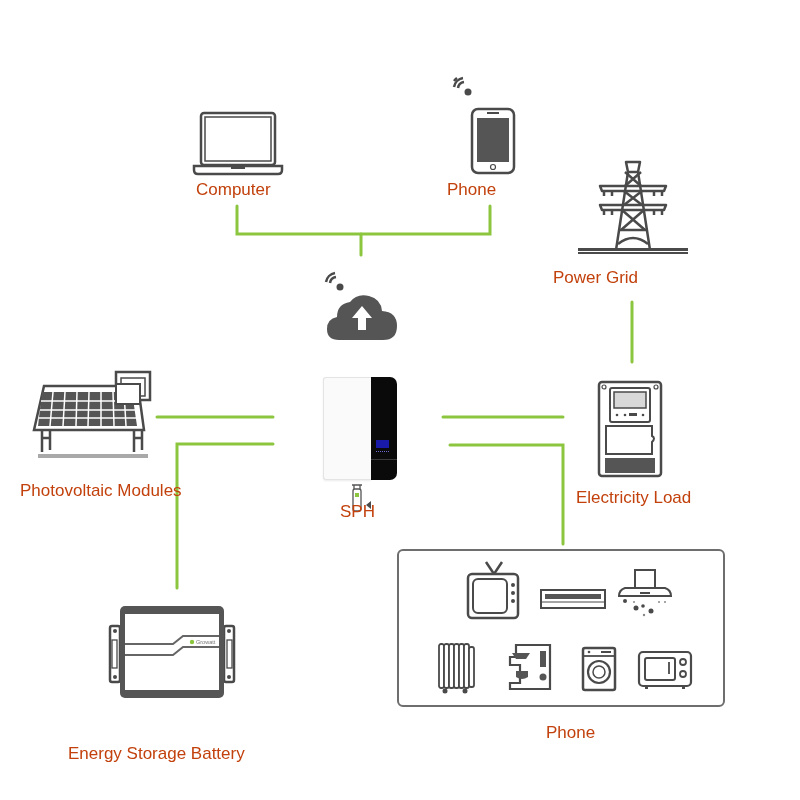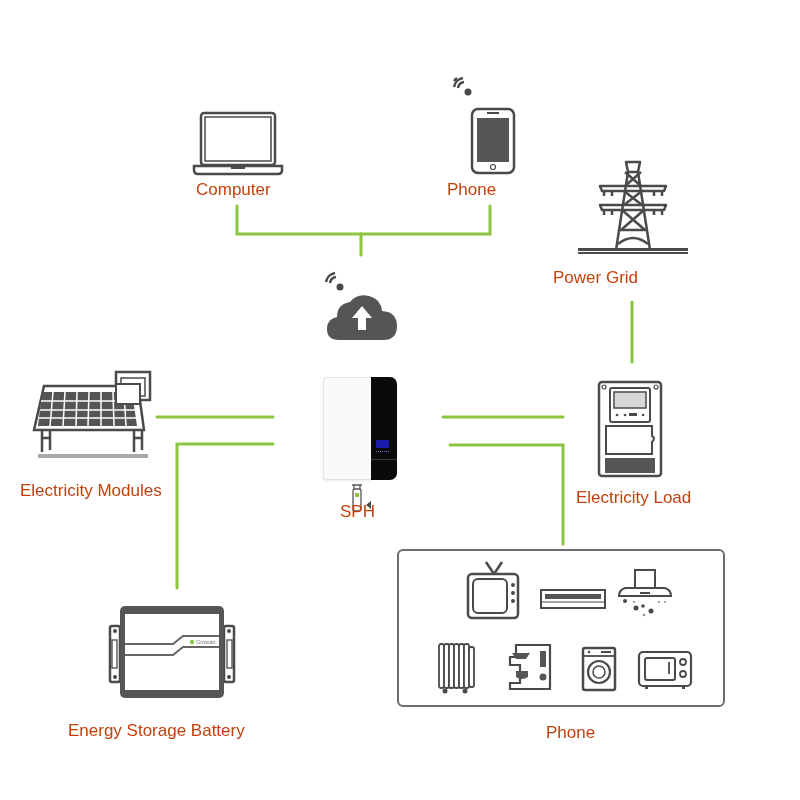--- a/index.html
+++ b/index.html
@@ -103,21 +103,21 @@
     <line x1="85" y1="22" x2="86" y2="56"></line>
     <line x1="96" y1="22" x2="98" y2="56"></line>
   </g>
   <rect x="88" y="14" width="24" height="20" fill="#fff" stroke="#4a4a4a" stroke-width="2"></rect>
   <g fill="none" stroke="#4a4a4a" stroke-width="2.5">
     <path d="M14 60 V82 M22 60 V80 M14 68 H22"></path>
     <path d="M106 60 V82 M114 60 V80 M106 68 H114"></path>
   </g>
   <rect x="10" y="84" width="110" height="4" fill="#a9a9a9"></rect>
 </svg>
-<div class="label" style="left:20px;top:481px">Electricity Modules</div>
+<div class="label" style="left:20px;top:481px">Photovoltaic Modules</div>
 
 <div class="abs" style="left:323px;top:377px;width:74px;height:103px;">
   <div class="abs" style="left:0;top:0;width:48px;height:103px;background:#fafafa;border:1px solid #e4e4e4;border-right:none;border-radius:3px 0 0 3px;box-sizing:border-box;box-shadow:0 1px 2px rgba(0,0,0,0.08);"></div>
   <div class="abs" style="left:48px;top:0;width:26px;height:103px;background:#0a0a0a;border-radius:0 7px 7px 0;">
     <div class="abs" style="left:5px;top:63px;width:13px;height:8px;background:#1a1aa8;"></div>
     <div class="abs" style="left:5px;top:74px;width:13px;height:2px;border-top:1px dotted #6a6ad0;"></div>
     <div class="abs" style="left:0;top:82px;width:26px;height:1px;background:#3a3a3a;"></div>
   </div>
 </div>
 <svg class="icon" style="left:349px;top:483px" width="26" height="30" viewBox="0 0 26 30">
@@ -152,21 +152,21 @@
     <circle cx="7" cy="73" r="2" fill="#4a4a4a"></circle>
   <circle cx="121" cy="27" r="2" fill="#4a4a4a"></circle>
     <circle cx="121" cy="73" r="2" fill="#4a4a4a"></circle>
   <rect x="12" y="2" width="104" height="92" rx="5" fill="#555"></rect>
   <rect x="17" y="10" width="94" height="76" fill="#fff"></rect>
   <path d="M17 40 H65 L75 32 H111" fill="none" stroke="#666" stroke-width="2"></path>
   <path d="M17 51 H65 L75 43 H111" fill="none" stroke="#666" stroke-width="2"></path>
   <circle cx="84" cy="38" r="2.2" fill="#8cc63f"></circle>
   <text x="88" y="40" font-size="5.5" fill="#777" font-family="Liberation Sans, sans-serif">Growatt</text>
 </svg>
-<div class="label" style="left:68px;top:721px">Energy Storage Battery</div>
+<div class="label" style="left:68px;top:744px">Energy Storage Battery</div>
 
 <div class="load-box"></div>
 
 <svg class="icon" style="left:466px;top:560px" width="56" height="60" viewBox="0 0 56 60">
   <path d="M20 2 L28 14 L36 2" fill="none" stroke="#4a4a4a" stroke-width="2.5"></path>
   <rect x="2" y="14" width="50" height="44" rx="4" fill="#fff" stroke="#4a4a4a" stroke-width="2.5"></rect>
   <rect x="7" y="19" width="34" height="34" rx="5" fill="#fff" stroke="#4a4a4a" stroke-width="2"></rect>
   <circle cx="47" cy="25" r="2" fill="#4a4a4a"></circle>
     <circle cx="47" cy="33" r="2" fill="#4a4a4a"></circle>
     <circle cx="47" cy="41" r="2" fill="#4a4a4a"></circle>

